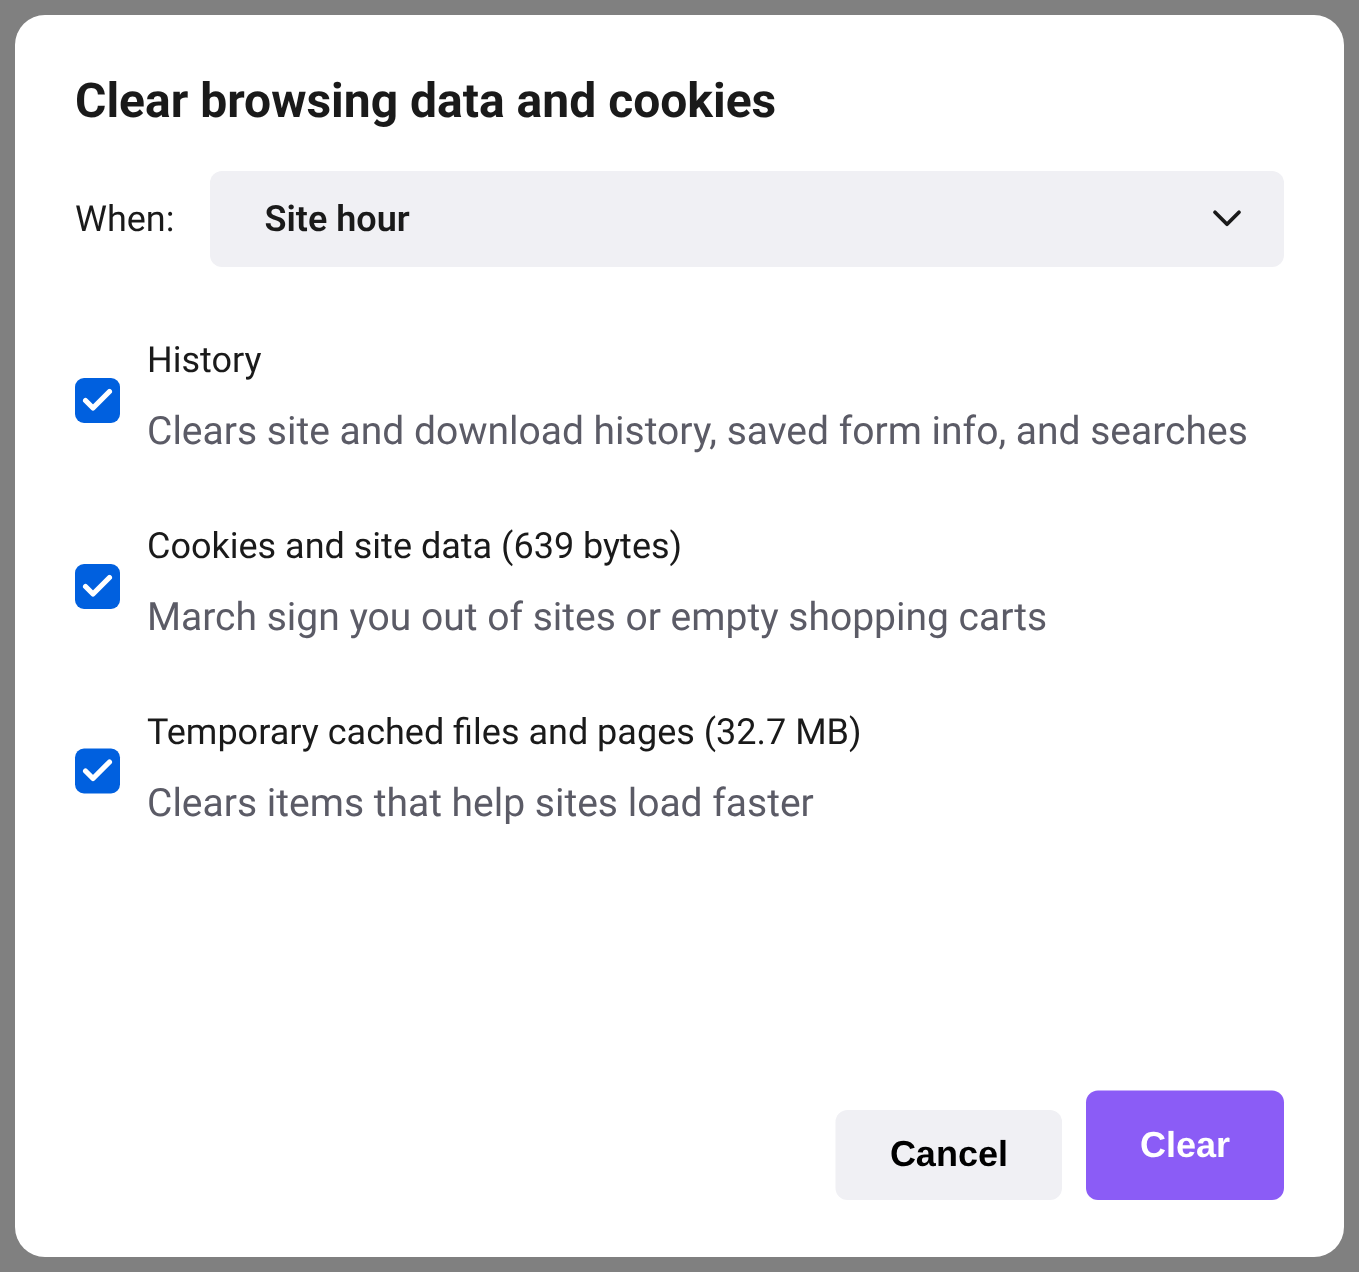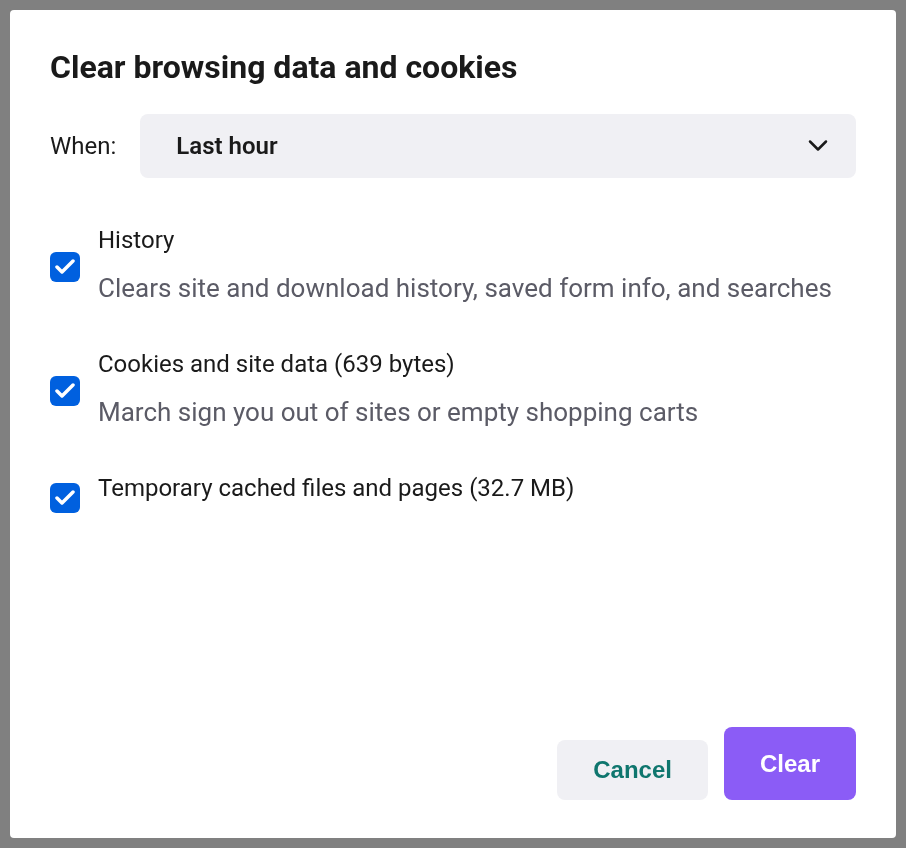--- a/index.html
+++ b/index.html
@@ -14,21 +14,21 @@
       width: 906px;
       height: 848px;
       display: flex;
       align-items: center;
       justify-content: center;
       padding: 10px;
     }
     
     .dialog {
       background: #ffffff;
-      border-radius: 4px;
+      border-radius: 20px;
       width: 100%;
       height: 100%;
       padding: 38px 40px;
       display: flex;
       flex-direction: column;
     }
     
     .dialog-title {
       font-size: 32px;
       font-weight: 700;
@@ -135,39 +135,39 @@
       font-size: 24px;
       font-weight: 600;
       padding: 16px 36px;
       border-radius: 8px;
       border: none;
       cursor: pointer;
     }
     
     .btn-secondary {
       background: #f0f0f4;
-      color: #0f766e;
+      color: #000000;
       margin-top: 13px;
     }
     
     .btn-primary {
       background: #8b5cf6;
       color: #ffffff;
     }
   </style>
 </head>
 <body>
 
 <div class="dialog">
   <h1 class="dialog-title">Clear browsing data and cookies</h1>
 
   <div class="when-row">
     <span class="when-label">When:</span>
     <div class="select-wrapper">
-      <span class="select-value">Last hour</span>
+      <span class="select-value">Site hour</span>
       <span class="chevron">
         <svg width="20" height="12" viewBox="0 0 20 12" fill="none">
           <path d="M2 2L10 10L18 2" stroke="#1a1a1a" stroke-width="2.5" stroke-linecap="round" stroke-linejoin="round"></path>
         </svg>
       </span>
     </div>
   </div>
 
   <div class="options-list">
 
@@ -196,20 +196,21 @@
     </div>
 
     <div class="option-item">
       <div class="checkbox checked">
         <svg width="20" height="16" viewBox="0 0 20 16" fill="none">
           <path d="M2 8L7 13L18 2" stroke="#ffffff" stroke-width="3.5" stroke-linecap="round" stroke-linejoin="round"></path>
         </svg>
       </div>
       <div class="option-content">
         <div class="option-label">Temporary cached files and pages (32.7 MB)</div>
+        <div class="option-description">Clears items that help sites load faster</div>
       </div>
     </div>
 
 
   </div>
 
   <div class="button-row">
     <button class="btn btn-secondary">Cancel</button>
     <button class="btn btn-primary">Clear</button>
   </div>

